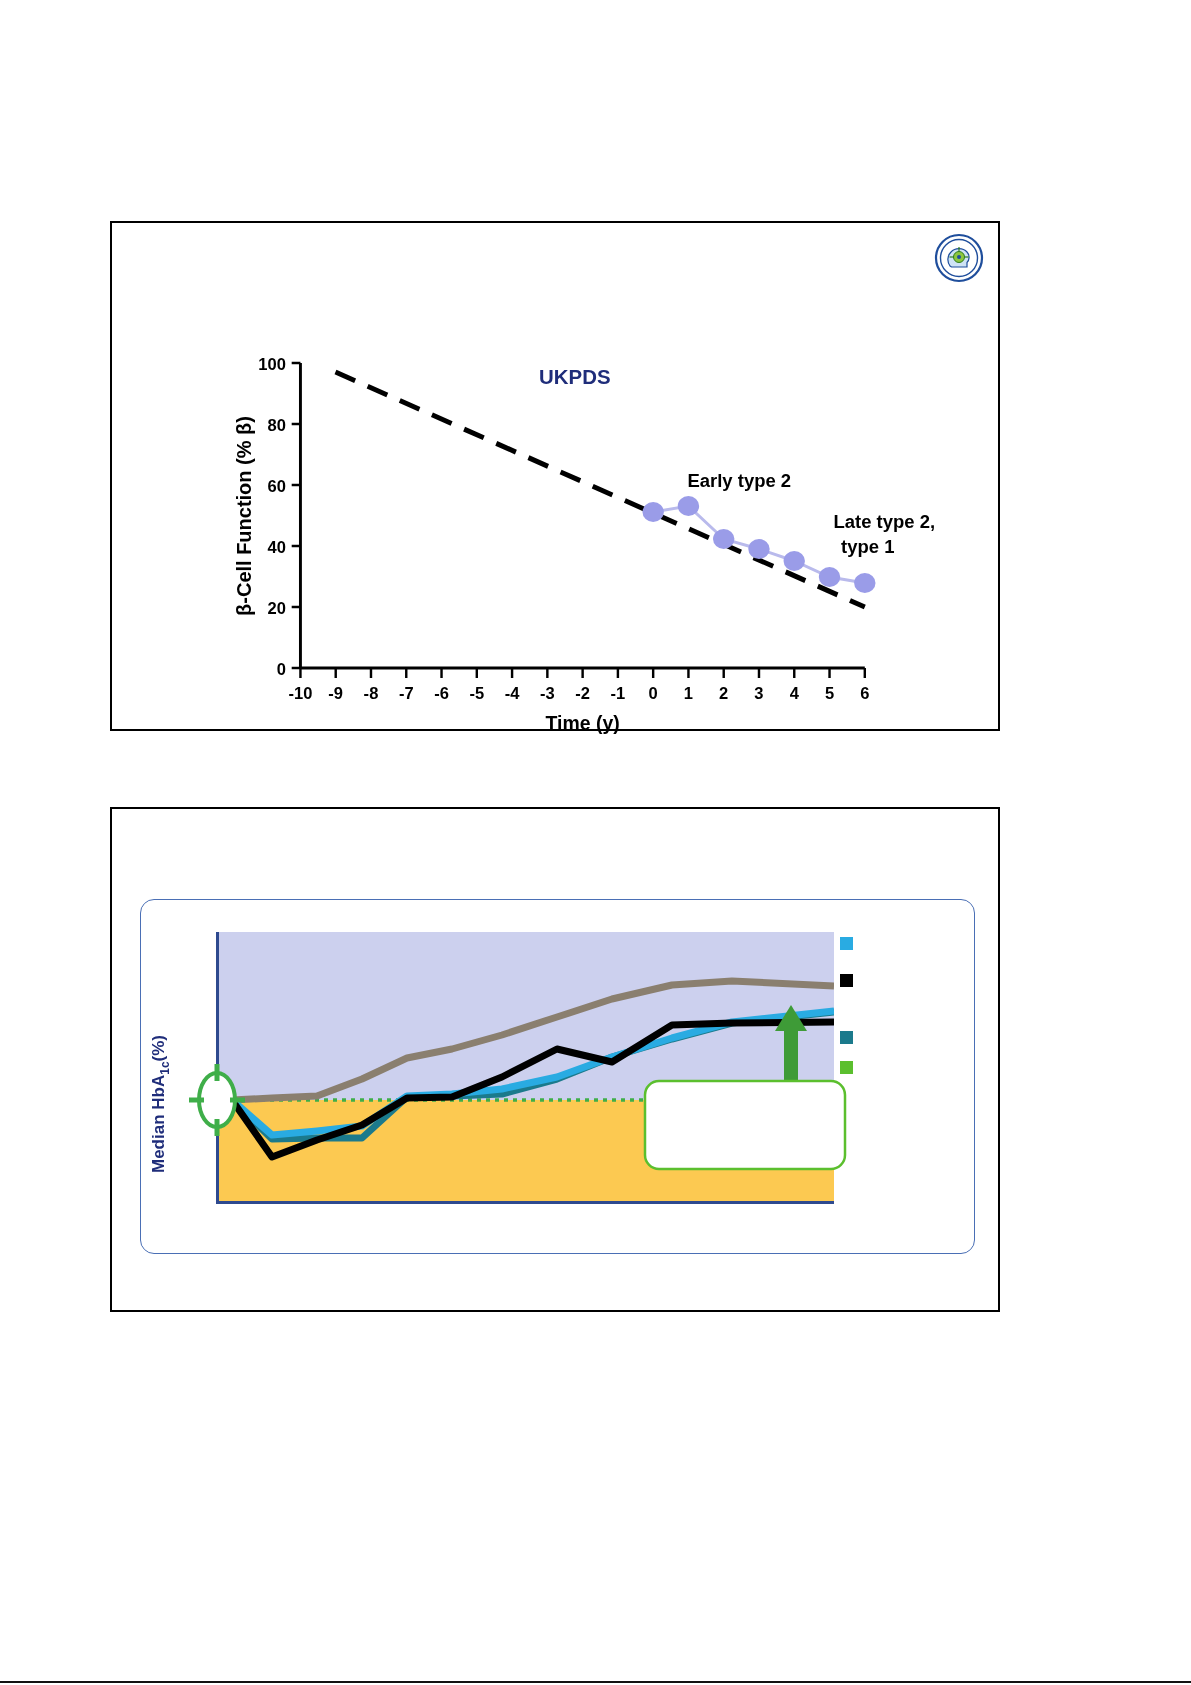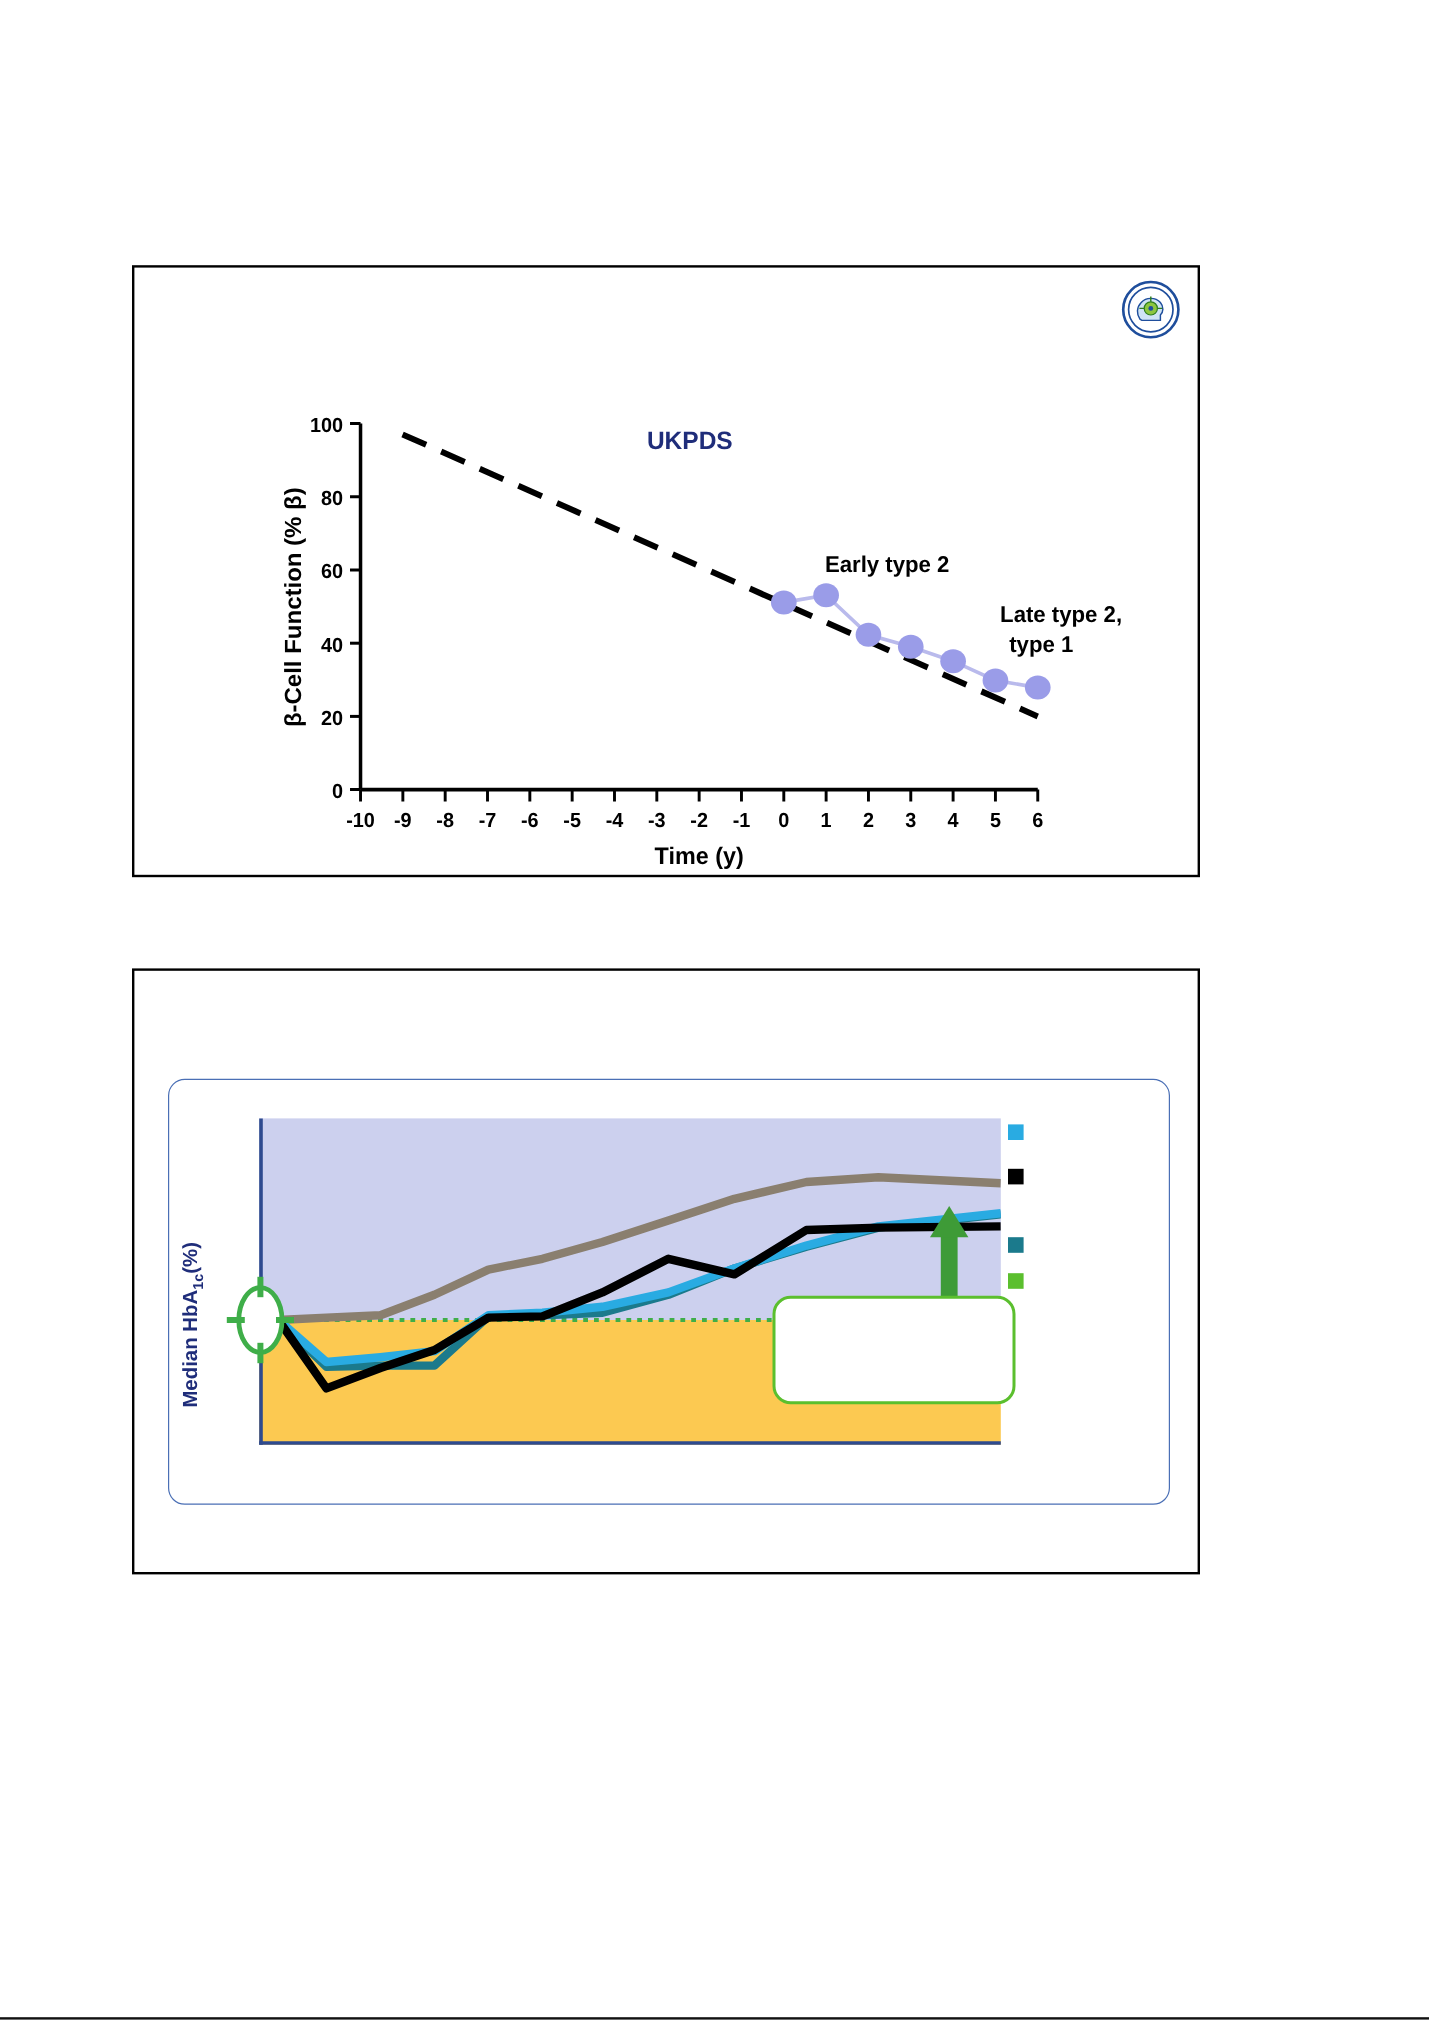--- a/index.html
+++ b/index.html
@@ -32,21 +32,21 @@
     position: absolute;
     right: 14px;
     top: 10px;
     width: 50px;
     height: 50px;
   }
 
   #chart1-wrap {
     position: absolute;
     left: 0;
-    top: 0;
+    top: 10px;
     width: 890px;
     height: 510px;
     padding-left: 24px;
   }
 
   .svg-full { display: block; width: 100%; height: 100%; }
 
   
   #slide2 {
     position: absolute;

